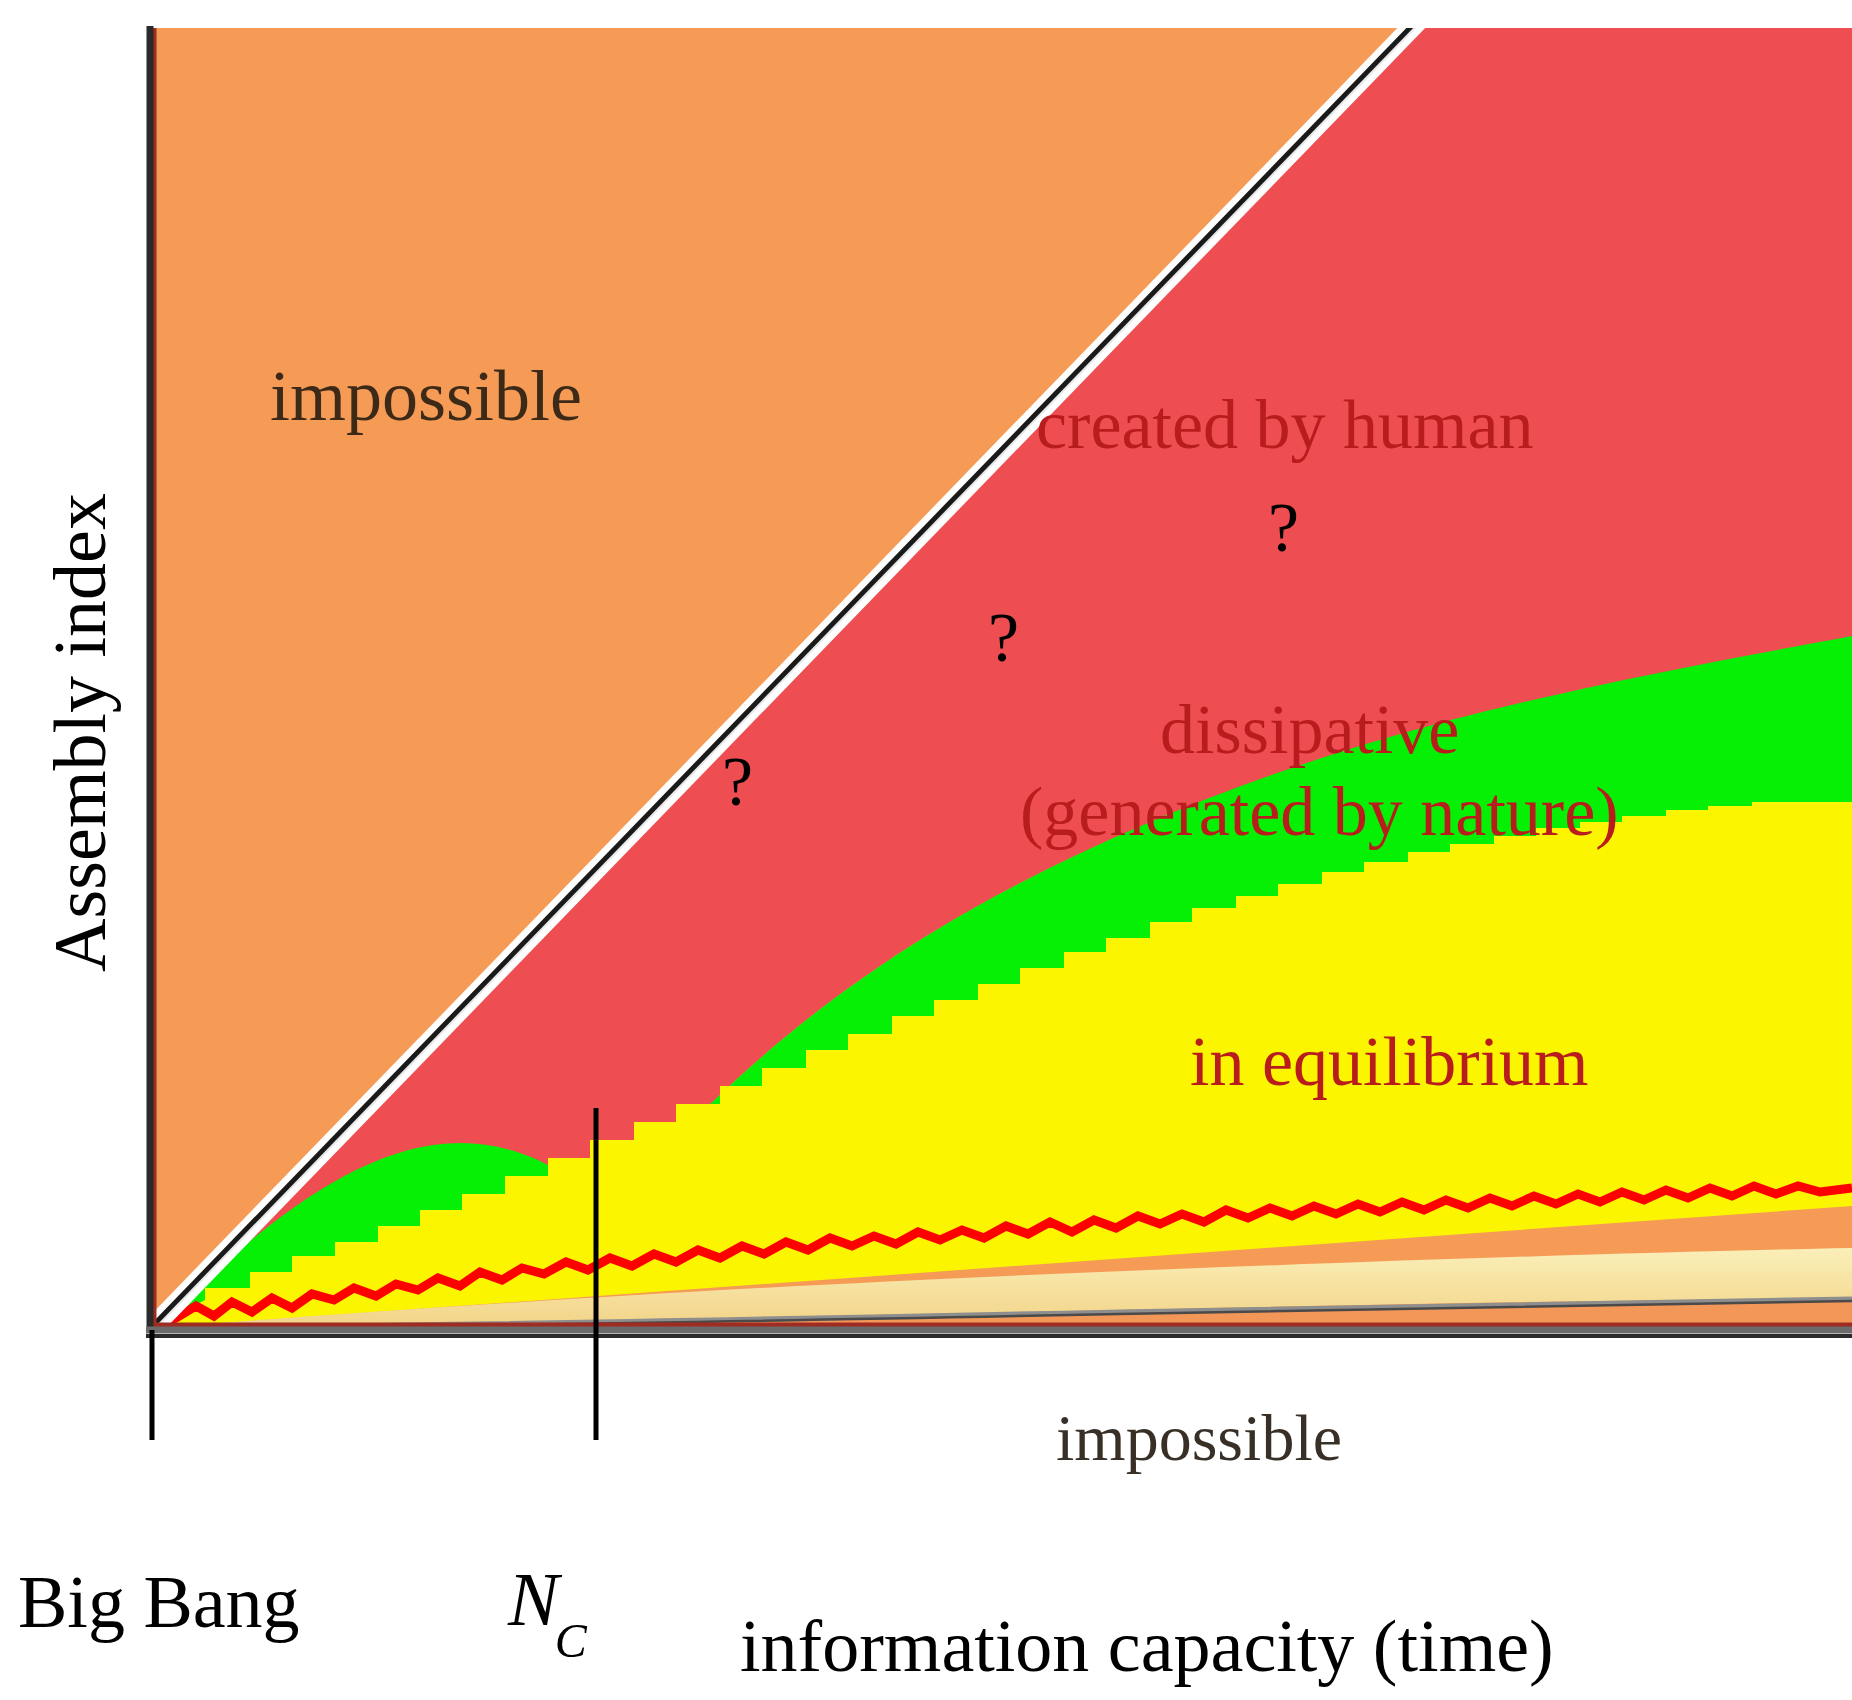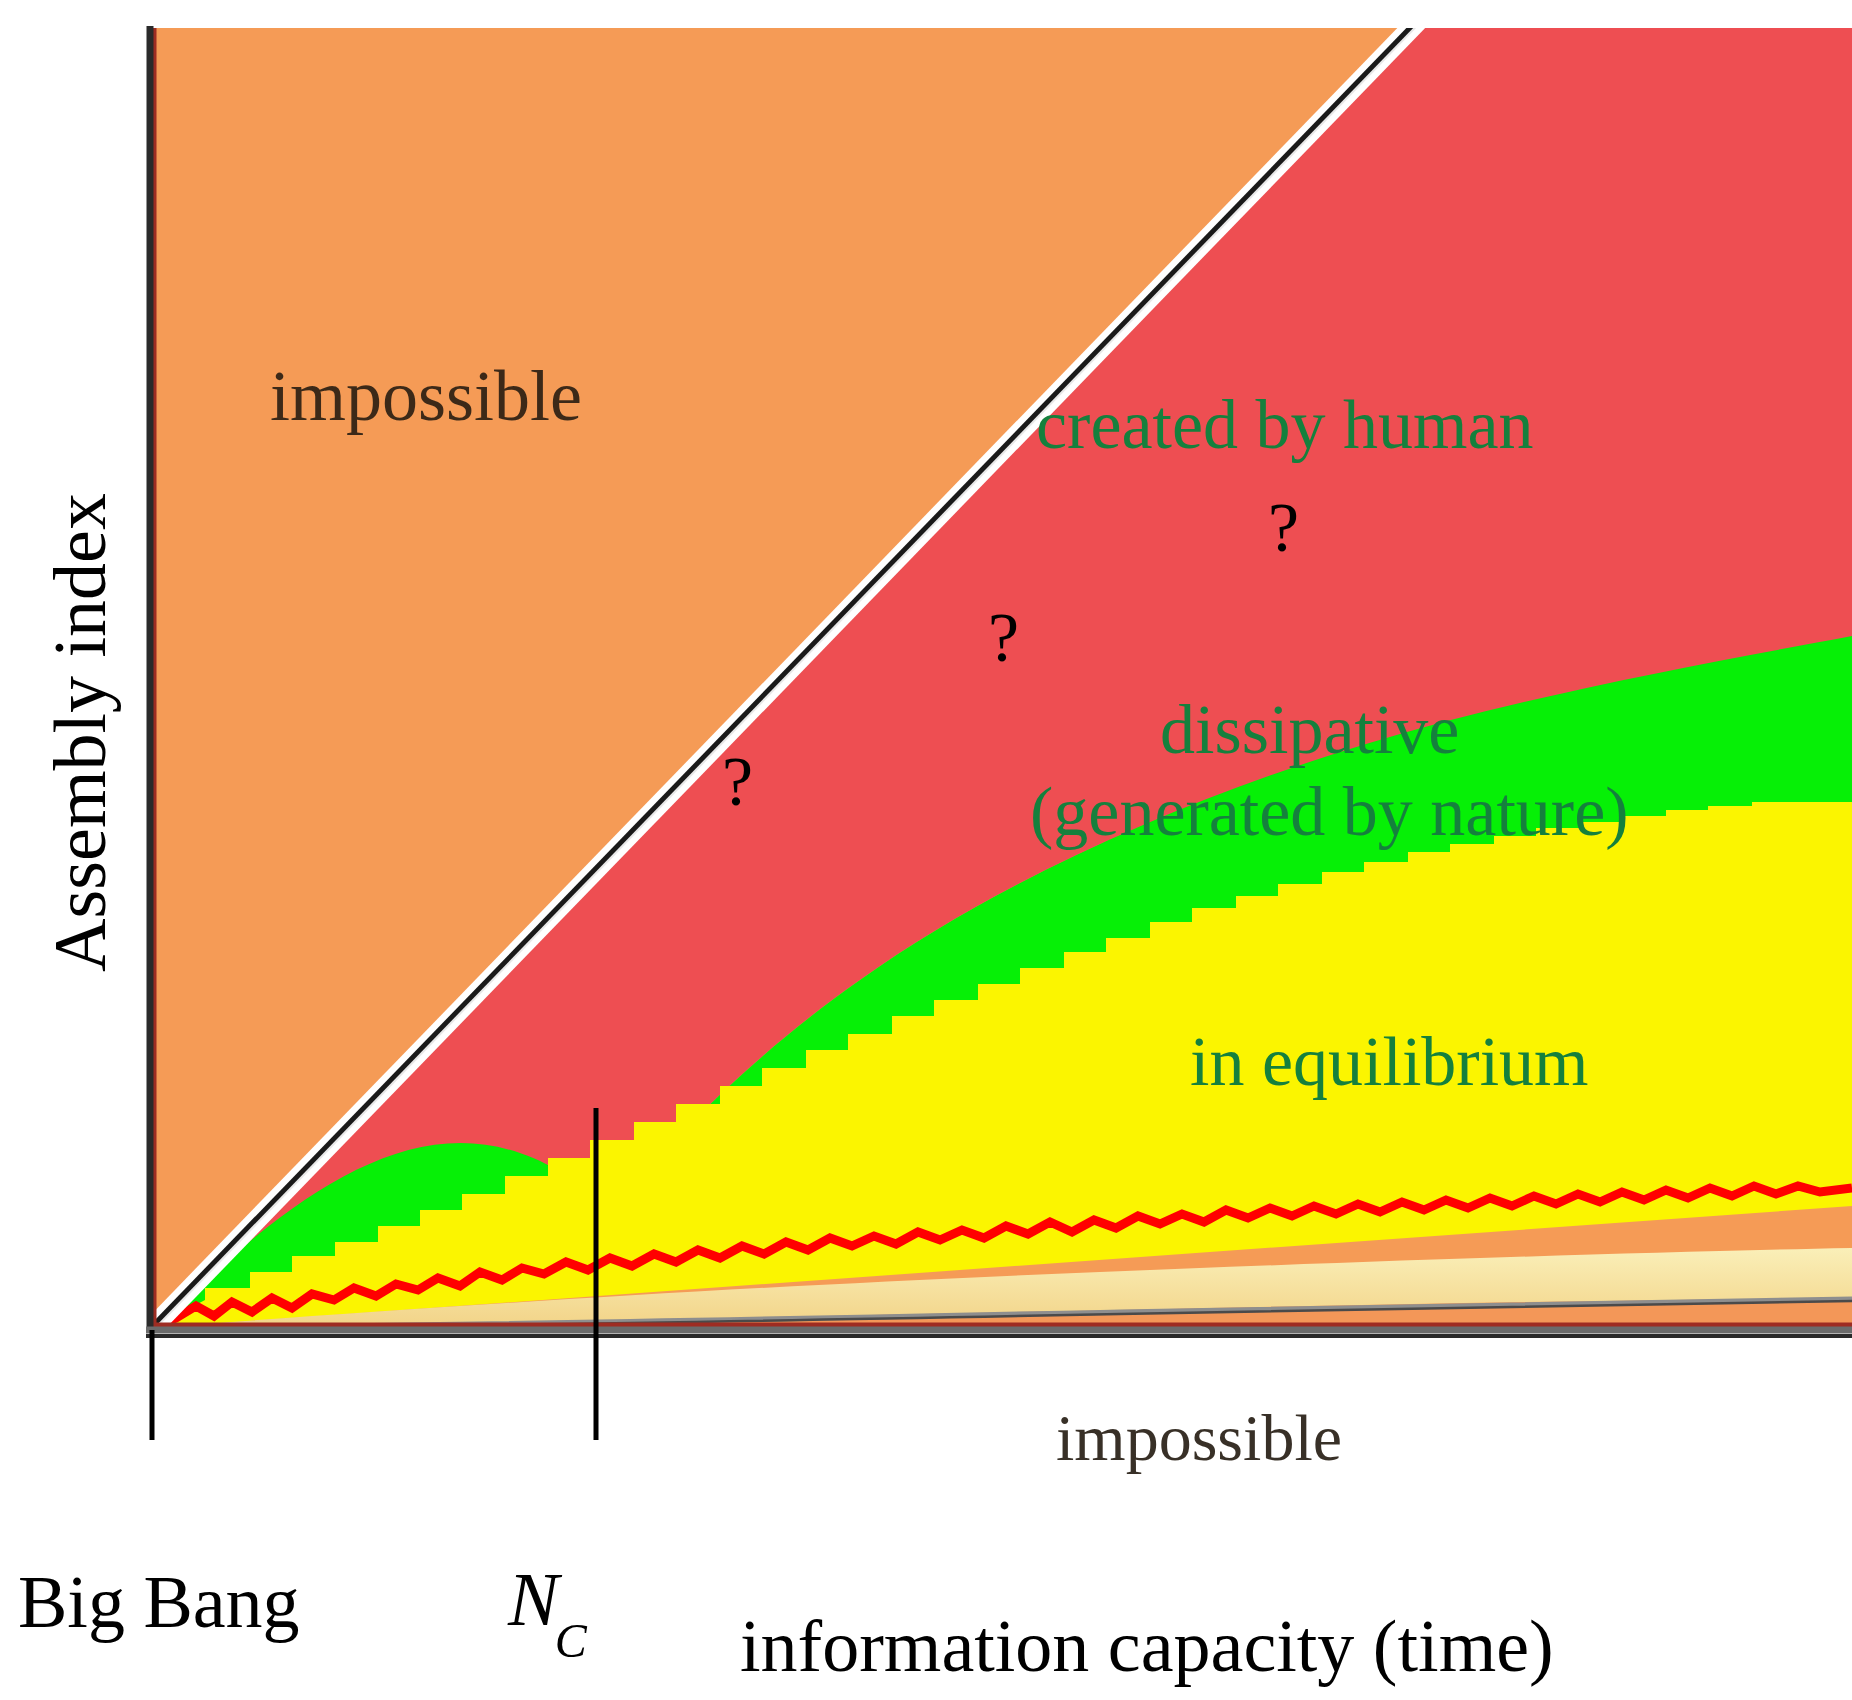--- a/index.html
+++ b/index.html
@@ -60,21 +60,21 @@
   #nc-label .sub {
     font-size: 48px;
     font-style: italic;
     vertical-align: sub;
     position: relative;
     top: 16px;
     left: -4px;
   }
   .region-label {
     position: absolute;
-    color: #15803d;
+    color: #b91c1c;
     font-family: "Liberation Serif", "DejaVu Serif", serif;
     white-space: nowrap;
     pointer-events: none;
   }
   #label-impossible-top {
     left: 270px;
     top: 355px;
     font-size: 72px;
     color: #231a10;
     opacity: 0.88;
@@ -93,21 +93,20 @@
   }
   #label-dissipative {
     left: 1160px;
     top: 690px;
     font-size: 70px;
   }
   #label-generated-by-nature {
     left: 1020px;
     top: 772px;
     font-size: 70px;
-    margin-left: 10px;
   }
   #label-in-equilibrium {
     left: 1190px;
     top: 1022px;
     font-size: 70px;
     text-align: center;
   }
   .qmark {
     position: absolute;
     font-size: 70px;

